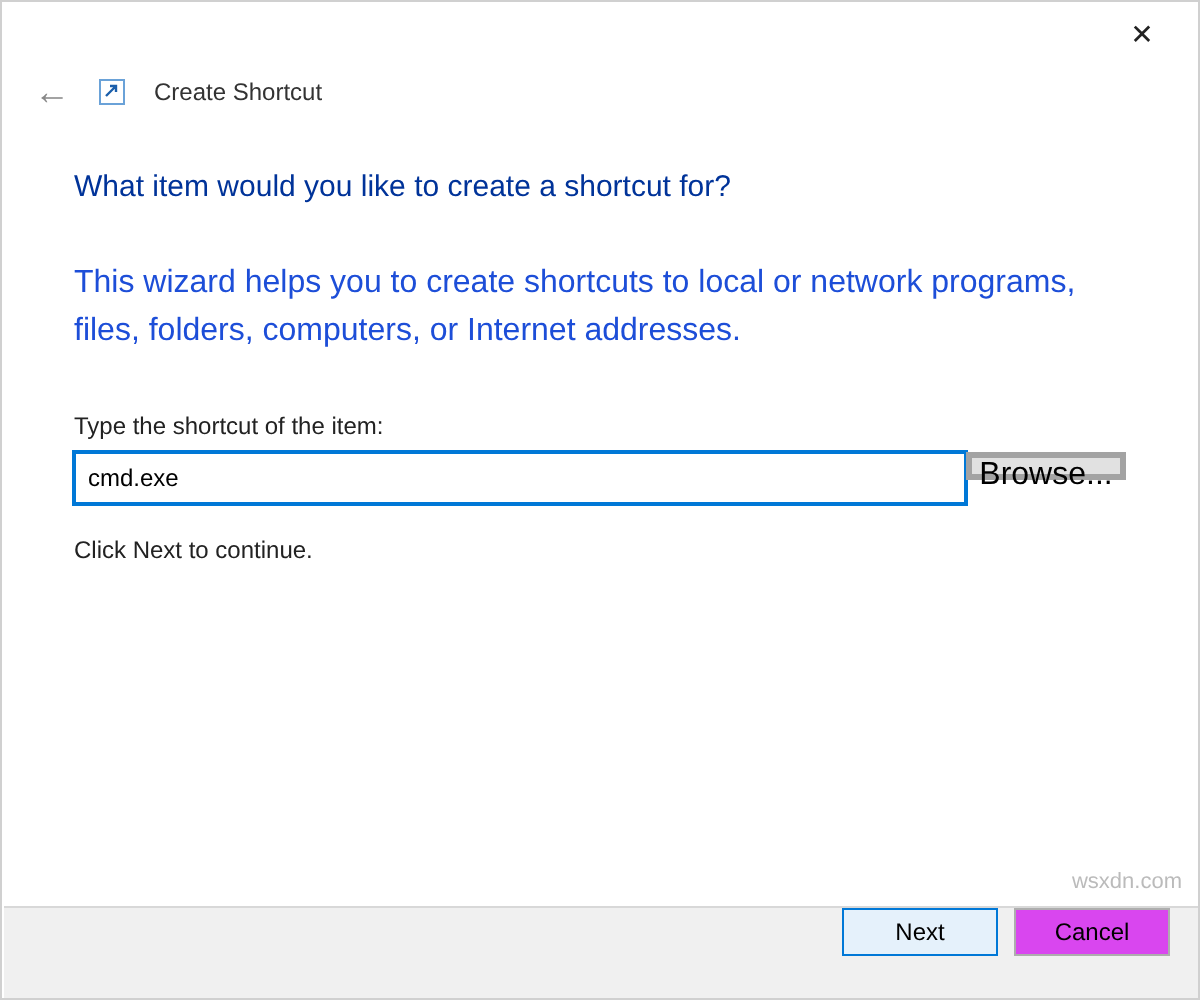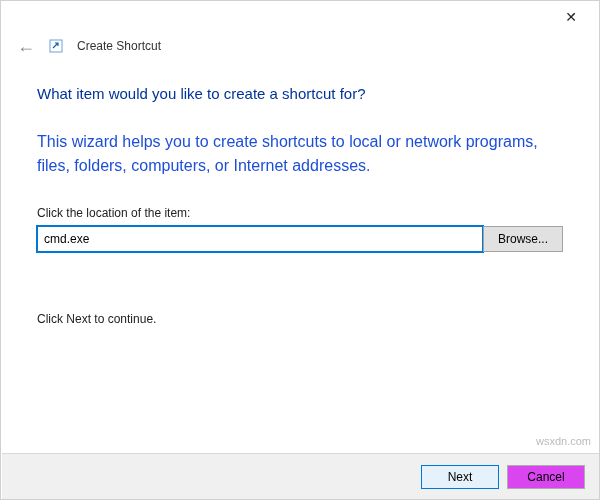--- a/index.html
+++ b/index.html
@@ -71,54 +71,53 @@
       line-height: 1.5;
       margin-bottom: 28px;
     }
     .label {
       font-size: 12px;
       color: #222;
       margin-bottom: 6px;
     }
     .input-row {
       display: flex;
-      margin-bottom: 60px;
+      margin-bottom: 16px;
     }
     .location-input {
       flex: 1;
       height: 26px;
       border: 1px solid #0078d7;
       outline: 1px solid #0078d7;
       padding: 2px 6px;
       font-size: 12px;
       font-family: inherit;
     }
     .browse-btn {
       width: 80px;
-      height: 26px;
+      height: 14px;
       background: #e1e1e1;
-      border: 1px solid #a3a3a3;
-      font-size: 12px;
+      border: 3px solid #a3a3a3;
+      font-size: 16px;
       cursor: pointer;
     }
     .hint {
       font-size: 12px;
       color: #222;
     }
     .footer {
       position: absolute;
       bottom: 0;
       left: 1px;
       right: 0;
       height: 46px;
       background: #f0f0f0;
       border-top: 1px solid #d8d8d8;
       display: flex;
       justify-content: flex-end;
-      align-items: center;
       gap: 8px;
       padding-right: 14px;
     }
     .footer button {
       width: 78px;
       height: 24px;
       font-size: 12px;
       background: #d946ef;
       border: 1px solid #adadad;
       cursor: pointer;
@@ -152,21 +151,21 @@
       <rect x="1" y="1" width="12" height="12" fill="#fff" stroke="#6aa2d8" stroke-width="1"></rect>
       <path d="M4 9 L9 4 M6 4 H9 V7" stroke="#1b5fab" stroke-width="1.2" fill="none"></path>
     </svg>
   </span>
   <span class="dlg-title">Create Shortcut</span>
 </div>
 
 <div class="content">
   <h1 class="heading">What item would you like to create a shortcut for?</h1>
   <p class="desc">This wizard helps you to create shortcuts to local or network programs, files, folders, computers, or Internet addresses.</p>
-  <div class="label">Click the location of the item:</div>
+  <div class="label">Type the shortcut of the item:</div>
   <div class="input-row">
     <input class="location-input" type="text" value="cmd.exe" style="">
     <button class="browse-btn">Browse...</button>
   </div>
   <p class="hint">Click Next to continue.</p>
 </div>
 
 <div class="watermark">wsxdn.com</div>
 
 <div class="footer">

